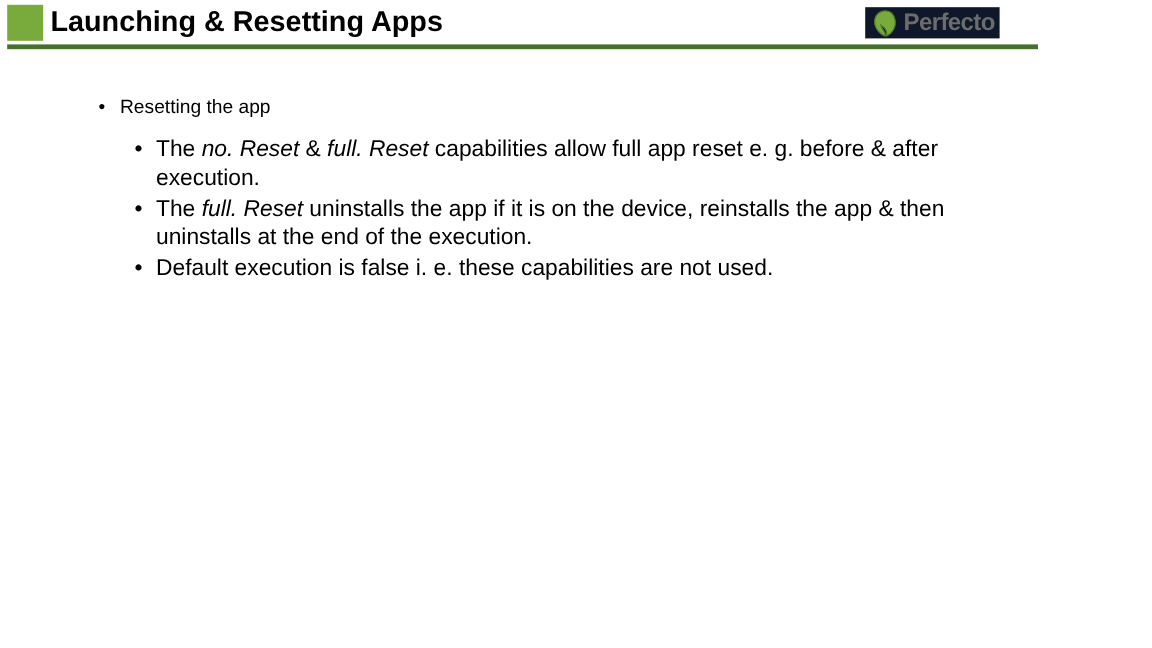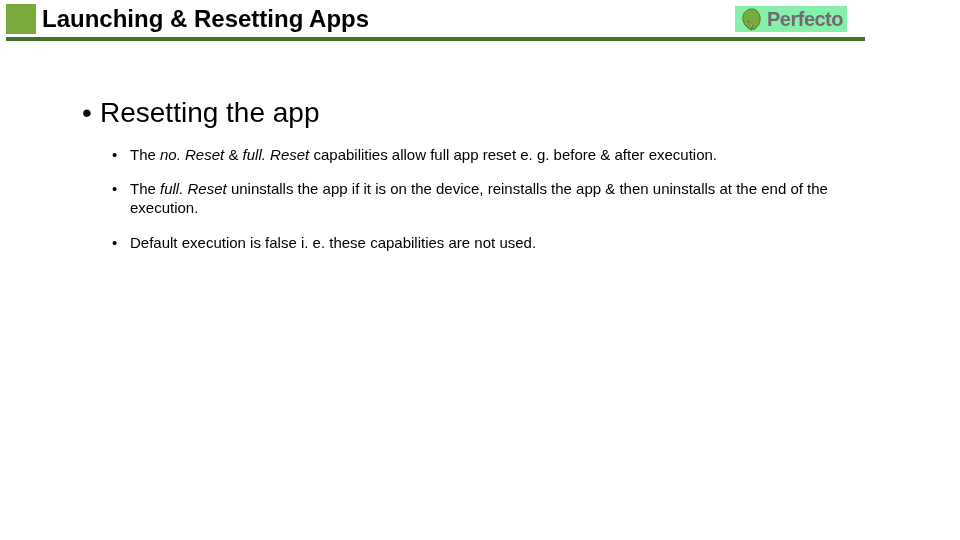--- a/index.html
+++ b/index.html
@@ -46,65 +46,65 @@
     left: 6px;
     right: 0;
     top: 37px;
     height: 4px;
     background: #44712e;
   }
 
   
   .logo {
     position: absolute;
-    right: 18px;
+    right: 32px;
     top: 6px;
     display: flex;
     align-items: center;
-    background: #86efac;
+    background: #0f172a;
     padding: 0 4px;
   }
   .logo-text {
     font-weight: bold;
     font-size: 20px;
     color: #6c6c6c;
     margin-left: 2px;
     letter-spacing: -0.5px;
   }
 
   
   .body {
     position: absolute;
     left: 82px;
     right: 30px;
     top: 80px;
   }
 
   .bullet-l1 {
     position: relative;
-    font-size: 28px;
+    font-size: 16px;
     line-height: 1.2;
-    margin: 16px 0 14px 0;
+    margin: 0 0 14px 0;
     padding-left: 18px;
   }
   .bullet-l1::before {
     content: "•";
     position: absolute;
     left: 0;
     top: 0;
   }
 
   .sublist {
     margin: 0 0 18px 30px;
   }
   .bullet-l2 {
     position: relative;
-    font-size: 15px;
+    font-size: 19px;
     line-height: 1.25;
-    margin: 16px 0 2px 0;
+    margin: 0 0 2px 0;
     padding-left: 18px;
   }
   .bullet-l2::before {
     content: "•";
     position: absolute;
     left: 0;
     top: 0;
   }
 
   .italic { font-style: italic; }

